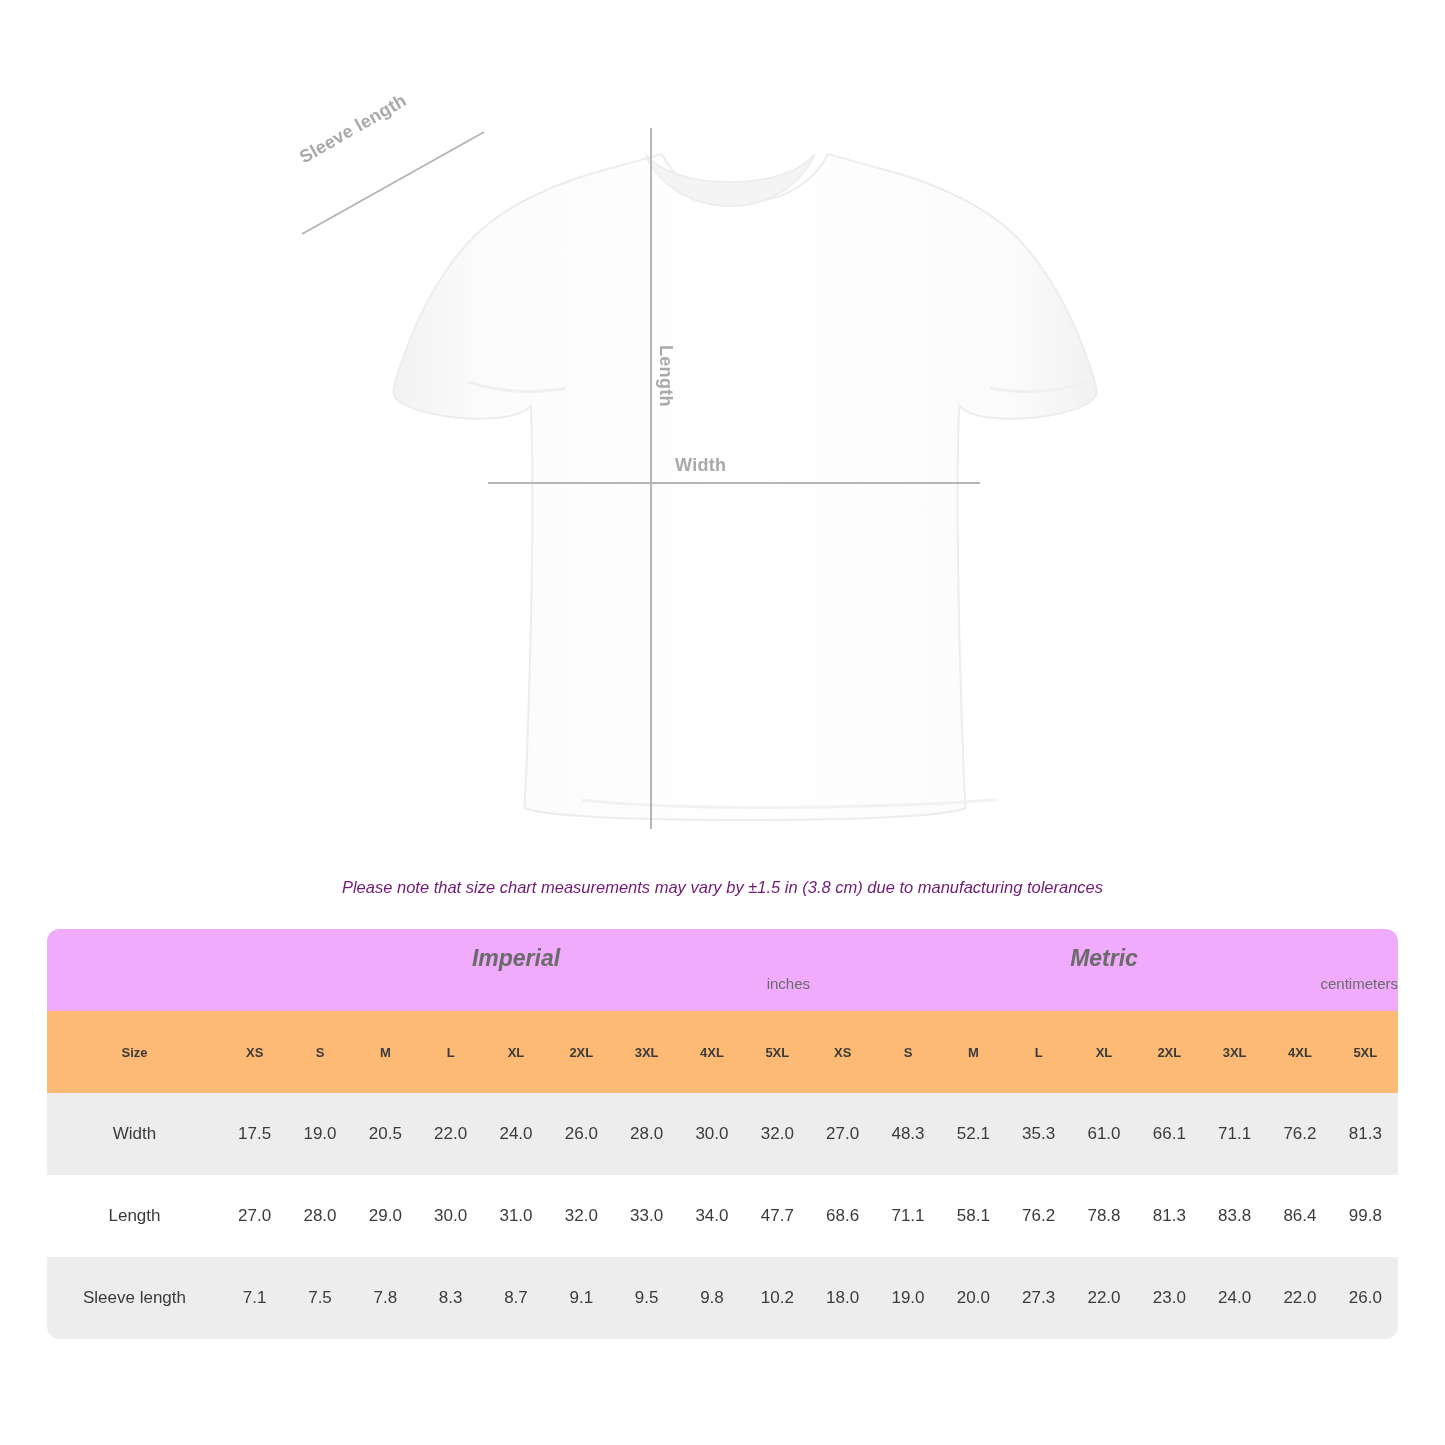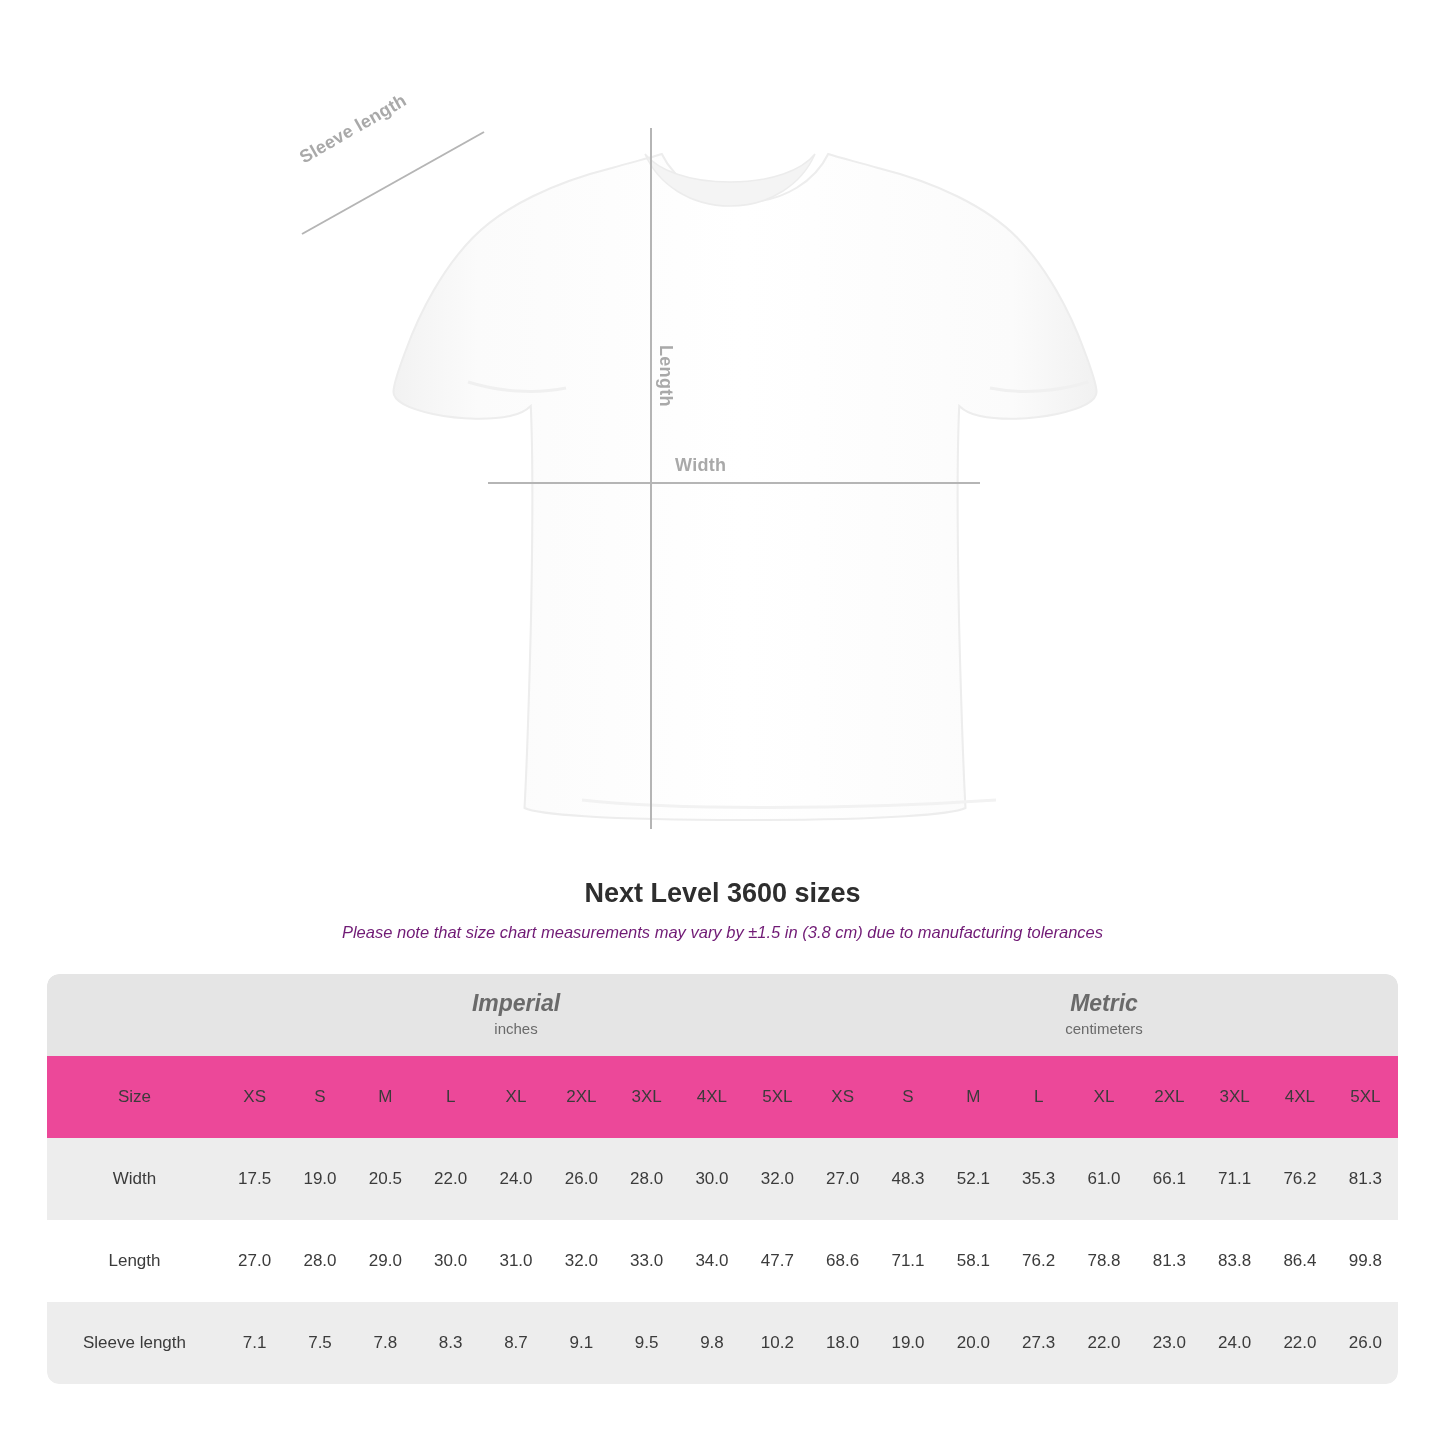--- a/index.html
+++ b/index.html
@@ -94,41 +94,42 @@
   }
   table.size-table td, table.size-table th {
     text-align: center;
     font-size: 17px;
     color: #3b3b3b;
     padding: 0;
     height: 82px;
     font-weight: normal;
   }
   .unit-head {
-    background: #e5e5e5;
+    background: #f0abfc;
     height: 112px;
   }
   .unit-head .unit-name {
     font-size: 23px;
     font-style: italic;
     font-weight: bold;
     color: #6a6a6a;
     line-height: 1.25;
   }
   .unit-head .unit-sub {
     font-size: 15px;
     color: #6a6a6a;
     font-style: normal;
     font-weight: normal;
     line-height: 1.5;
+    text-align: right;
   }
   tr.row-size td {
-    background: #ec4899;
-    font-weight: normal;
-    font-size: 17px;
+    background: #fdba74;
+    font-weight: bold;
+    font-size: 13px;
   }
   tr.row-alt td {
     background: #ededed;
   }
   tr.row-plain td {
     background: #ffffff;
   }
   td.rowlabel {
     font-weight: bold;
     font-size: 17.5px;
@@ -207,21 +208,20 @@
 
       <line x1="488" y1="483" x2="980" y2="483" stroke="#b5b5b5" stroke-width="2" marker-start="arrB" marker-end="arrA"></line>
     </svg>
 
     <div class="anno anno-sleeve">Sleeve length</div>
     <div class="anno anno-length">Length</div>
     <div class="anno anno-width">Width</div>
   </div>
 
   <div class="title-block">
-    <h1 class="chart-title">Next Level 3600 sizes</h1>
     <p class="chart-note">Please note that size chart measurements may vary by ±1.5 in (3.8 cm) due to manufacturing tolerances</p>
   </div>
 
   <div class="table-wrap">
     <table class="size-table">
       <colgroup>
         <col style="width:175px">
         <col span="18" style="width:65.33px">
       </colgroup>
       <tbody>

